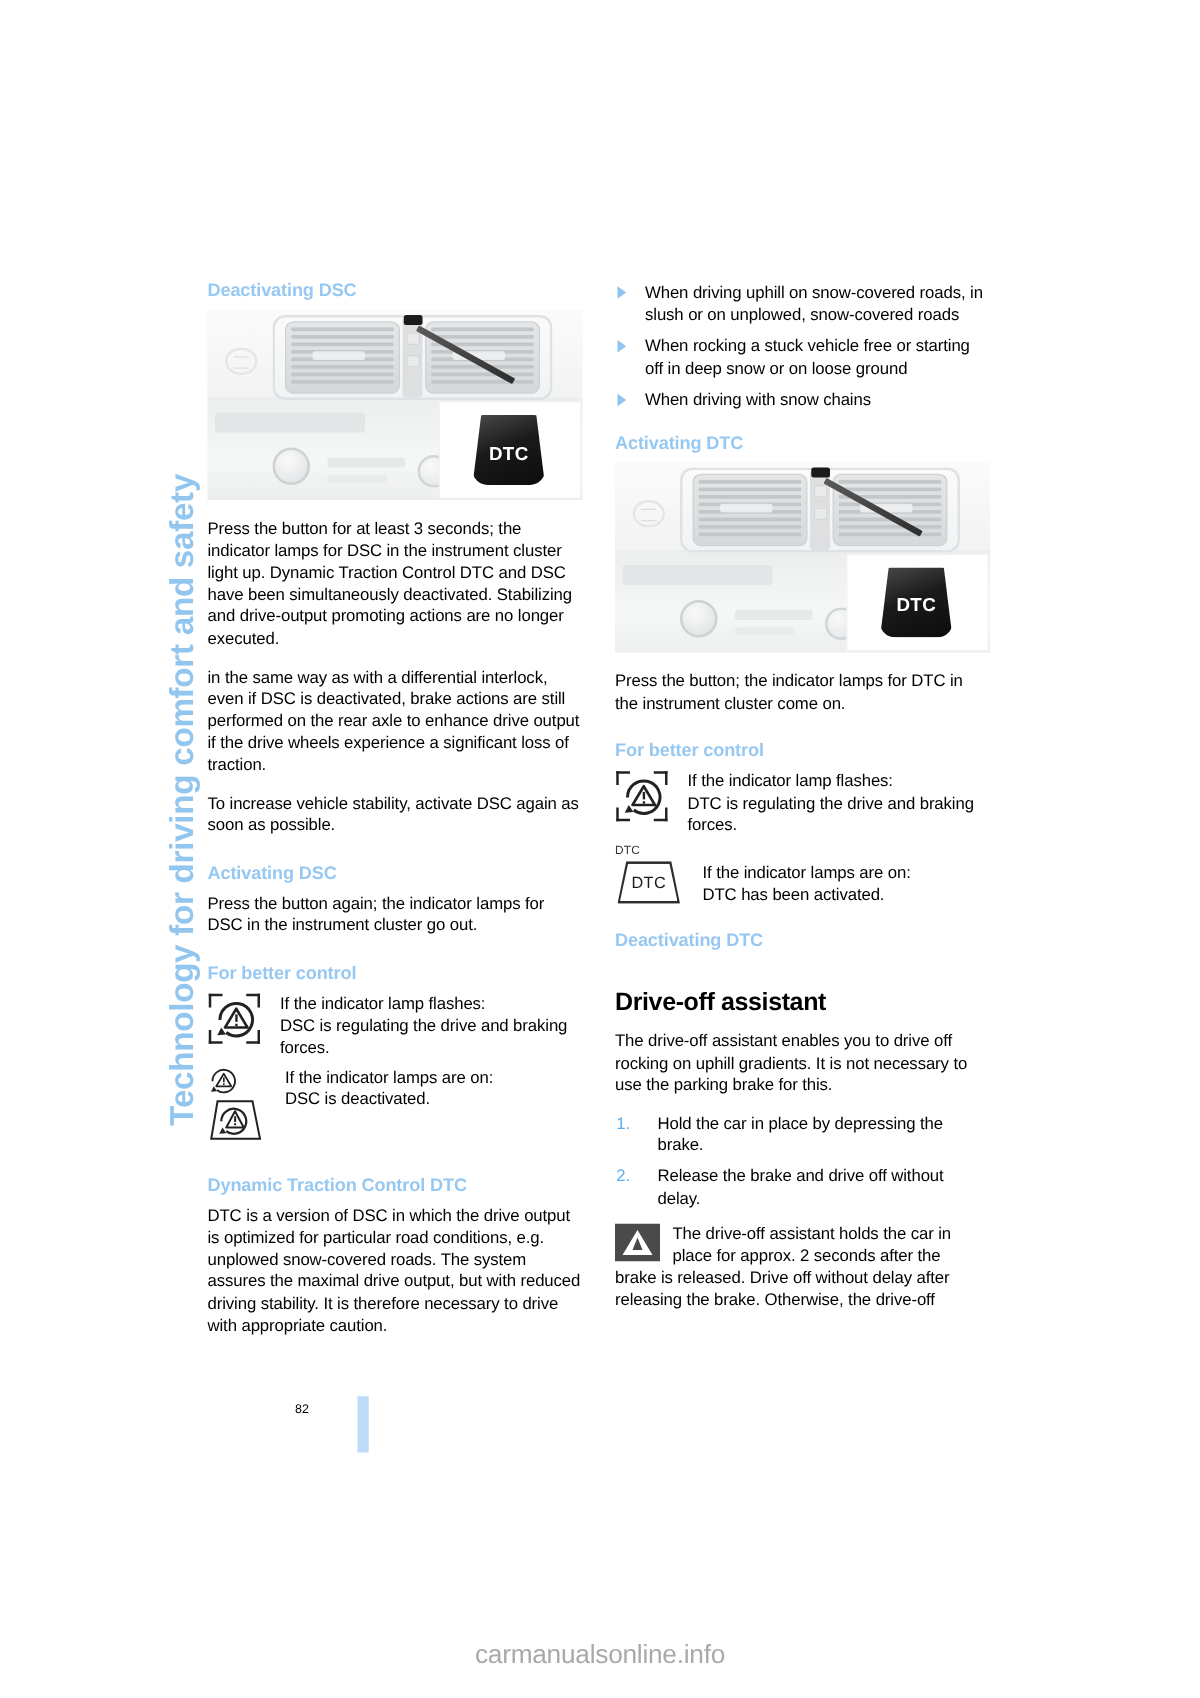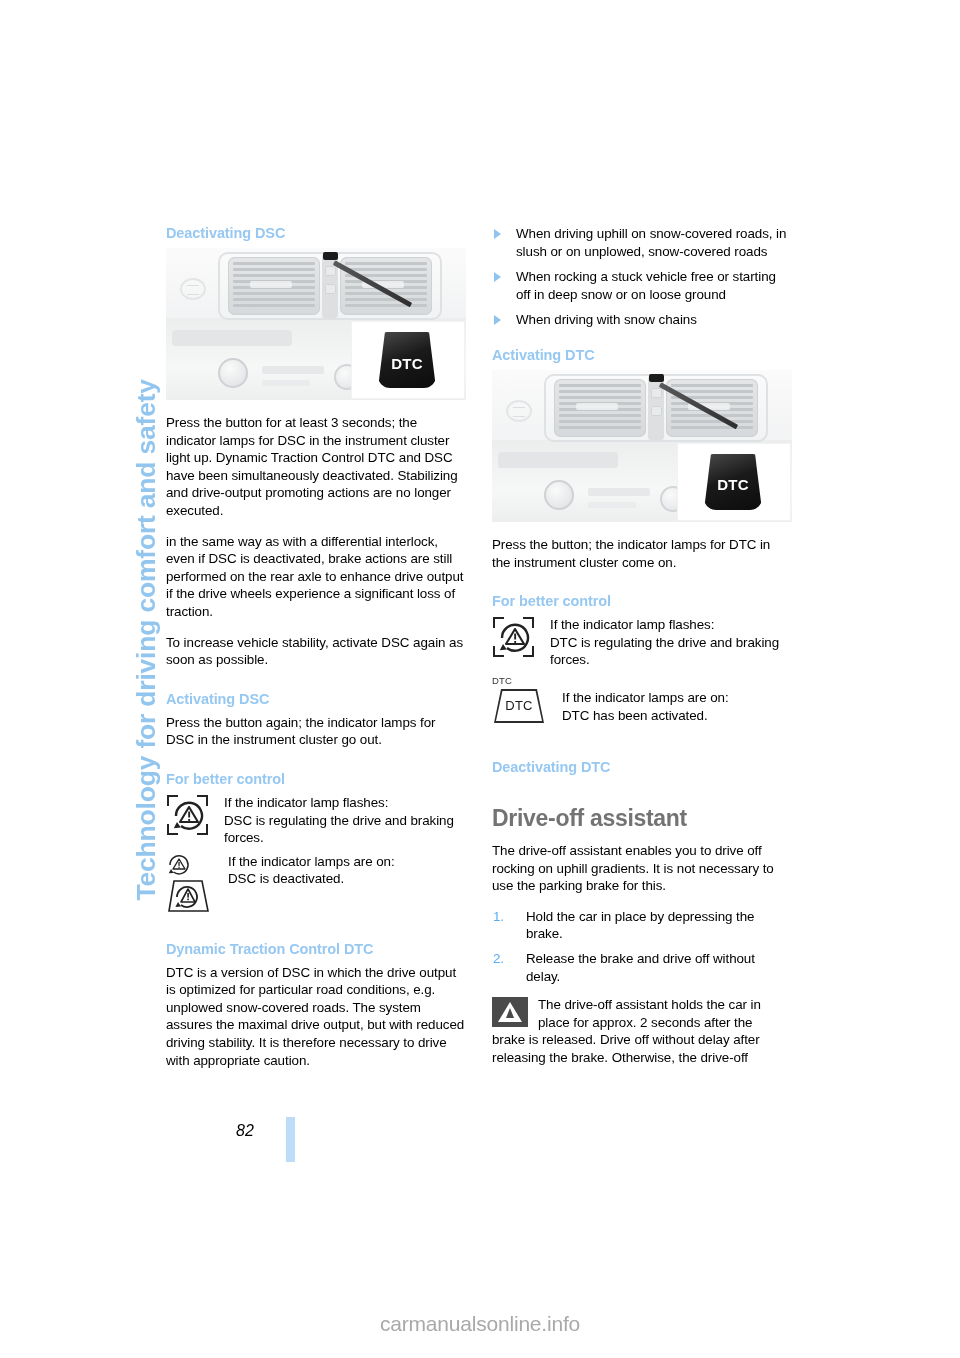--- a/index.html
+++ b/index.html
@@ -27,21 +27,21 @@
   .col{position:absolute;top:225px;width:300px;}
   .col-left{left:166px;}
   .col-right{left:492px;}
 
   h2.head{
     font-size:14.5px;font-weight:bold;color:#96c8f2;
     margin:0 0 7px 0;letter-spacing:-0.1px;
   }
   h2.head.sp{margin-top:22px;}
   h1.bighead{
-    font-size:23px;font-weight:bold;color:#737373;
+    font-size:20px;font-weight:bold;color:#000000;
     margin:30px 0 10px 0;letter-spacing:-0.3px;
   }
   p.body{
     font-size:13.4px;line-height:17.6px;color:#000;margin:0 0 13px 0;
     letter-spacing:-0.08px;
   }
   p.body:last-child{margin-bottom:0;}
 
   
   .figure{
@@ -219,21 +219,21 @@
   .warn-tri .t:after{
     content:"";position:absolute;left:-4px;top:6px;width:0;height:0;
     border-left:4px solid transparent;border-right:4px solid transparent;
     border-bottom:10px solid #4a4a4a;
   }
   .warn-note .wtxt-1,.warn-note .wtxt-2{padding-left:46px;display:block;}
 
   
   .pagenum{
     position:absolute;left:236px;top:1122px;
-    font-size:16px;color:#000;font-weight:normal;font-style:italic;
+    font-size:10px;color:#000;font-weight:normal;
   }
   .pagebar{
     position:absolute;left:286px;top:1117px;width:9px;height:45px;
     background:#bcdcf7;
   }
   .watermark{
     position:absolute;left:0;top:1312px;width:960px;text-align:center;
     font-size:21px;color:#a9a9a9;letter-spacing:-0.2px;
   }
 </style>
@@ -450,21 +450,21 @@
         <span class="trap">
           <span>DTC</span>
         </span>
       </div>
       <div class="txt" style="padding-left:70px;padding-top:14px">
         <span>If the indicator lamps are on:</span><br>
         <span>DTC has been activated.</span>
       </div>
     </div>
 
-    <h2 class="head" style="margin-top:26px">Deactivating DTC</h2>
+    <h2 class="head" style="margin-top:12px">Deactivating DTC</h2>
 
     <h1 class="bighead">Drive-off assistant</h1>
     <p class="body">The drive-off assistant enables you to drive off rocking on uphill gradients. It is not necessary to use the parking brake for this.</p>
 
     <ul class="nlist">
       <li>
         <span class="num">1.</span>
         <span>Hold the car in place by depressing the brake.</span>
       </li>
       <li>

